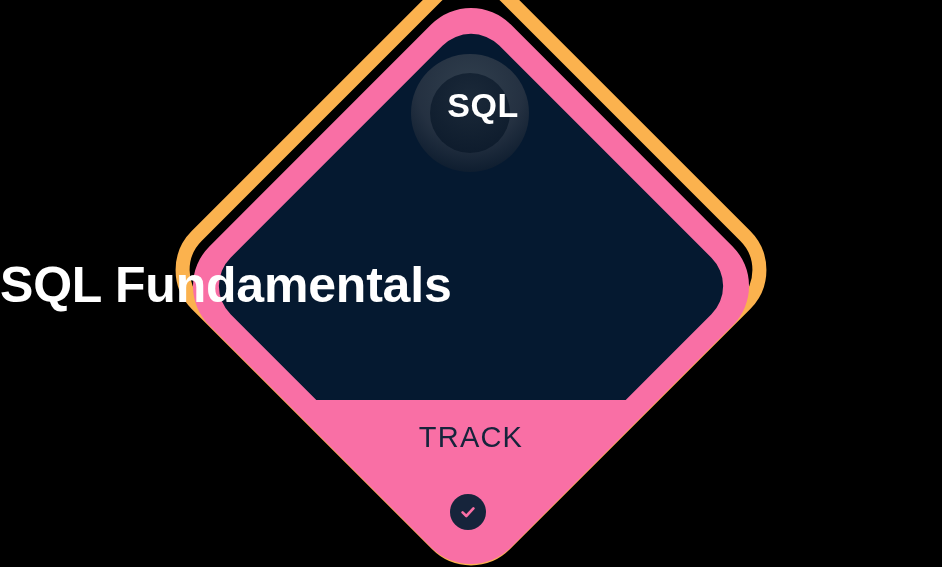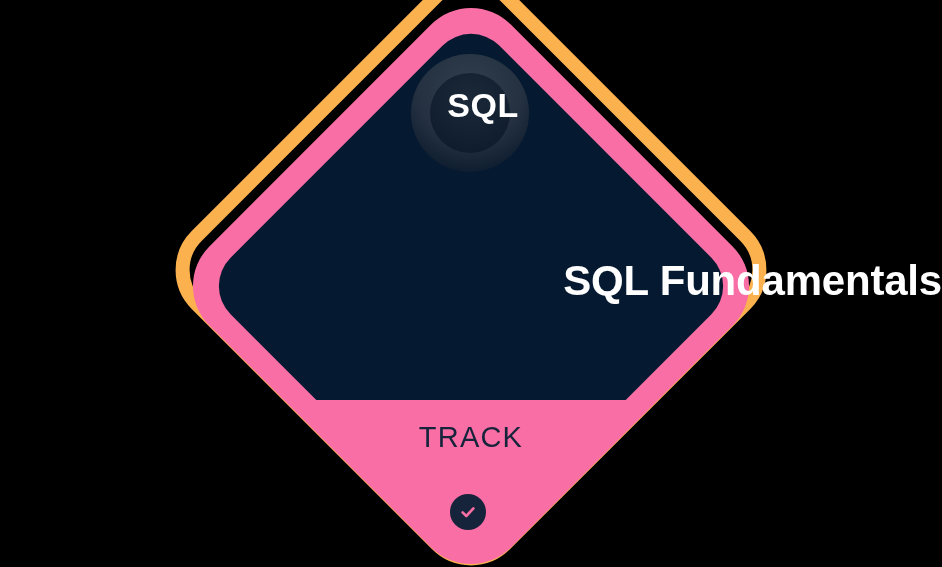--- a/index.html
+++ b/index.html
@@ -56,23 +56,23 @@
     line-height: 1;
     font-family: "Liberation Sans", sans-serif;
   }
 
   
   #track-title {
     position: absolute;
     left: 0;
     top: 258px;
     width: 942px;
-    text-align: right;
+    text-align: left;
     color: #ffffff;
-    font-size: 42px;
+    font-size: 50px;
     font-weight: bold;
     letter-spacing: -0.2px;
     line-height: 1.1;
     font-family: "Liberation Sans", sans-serif;
   }
 
   
   #status-caption {
     position: absolute;
     left: 0;

